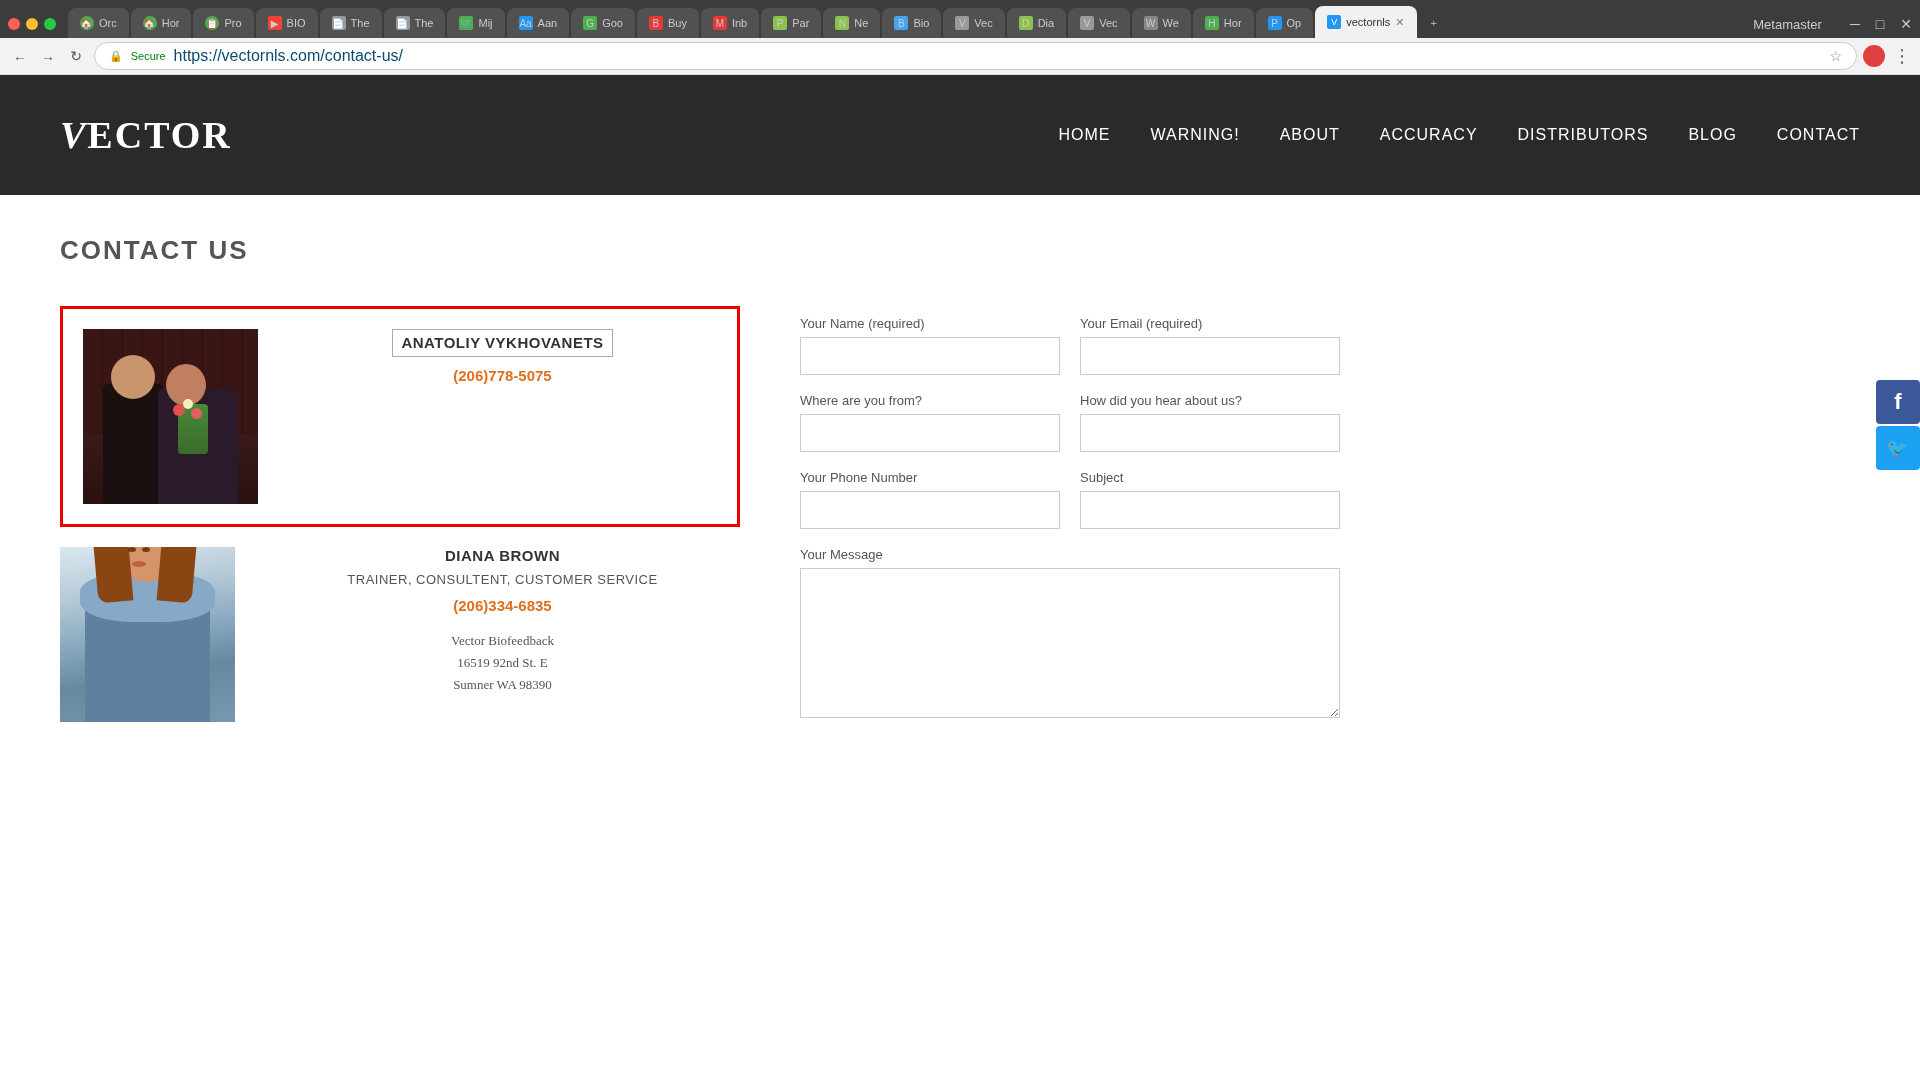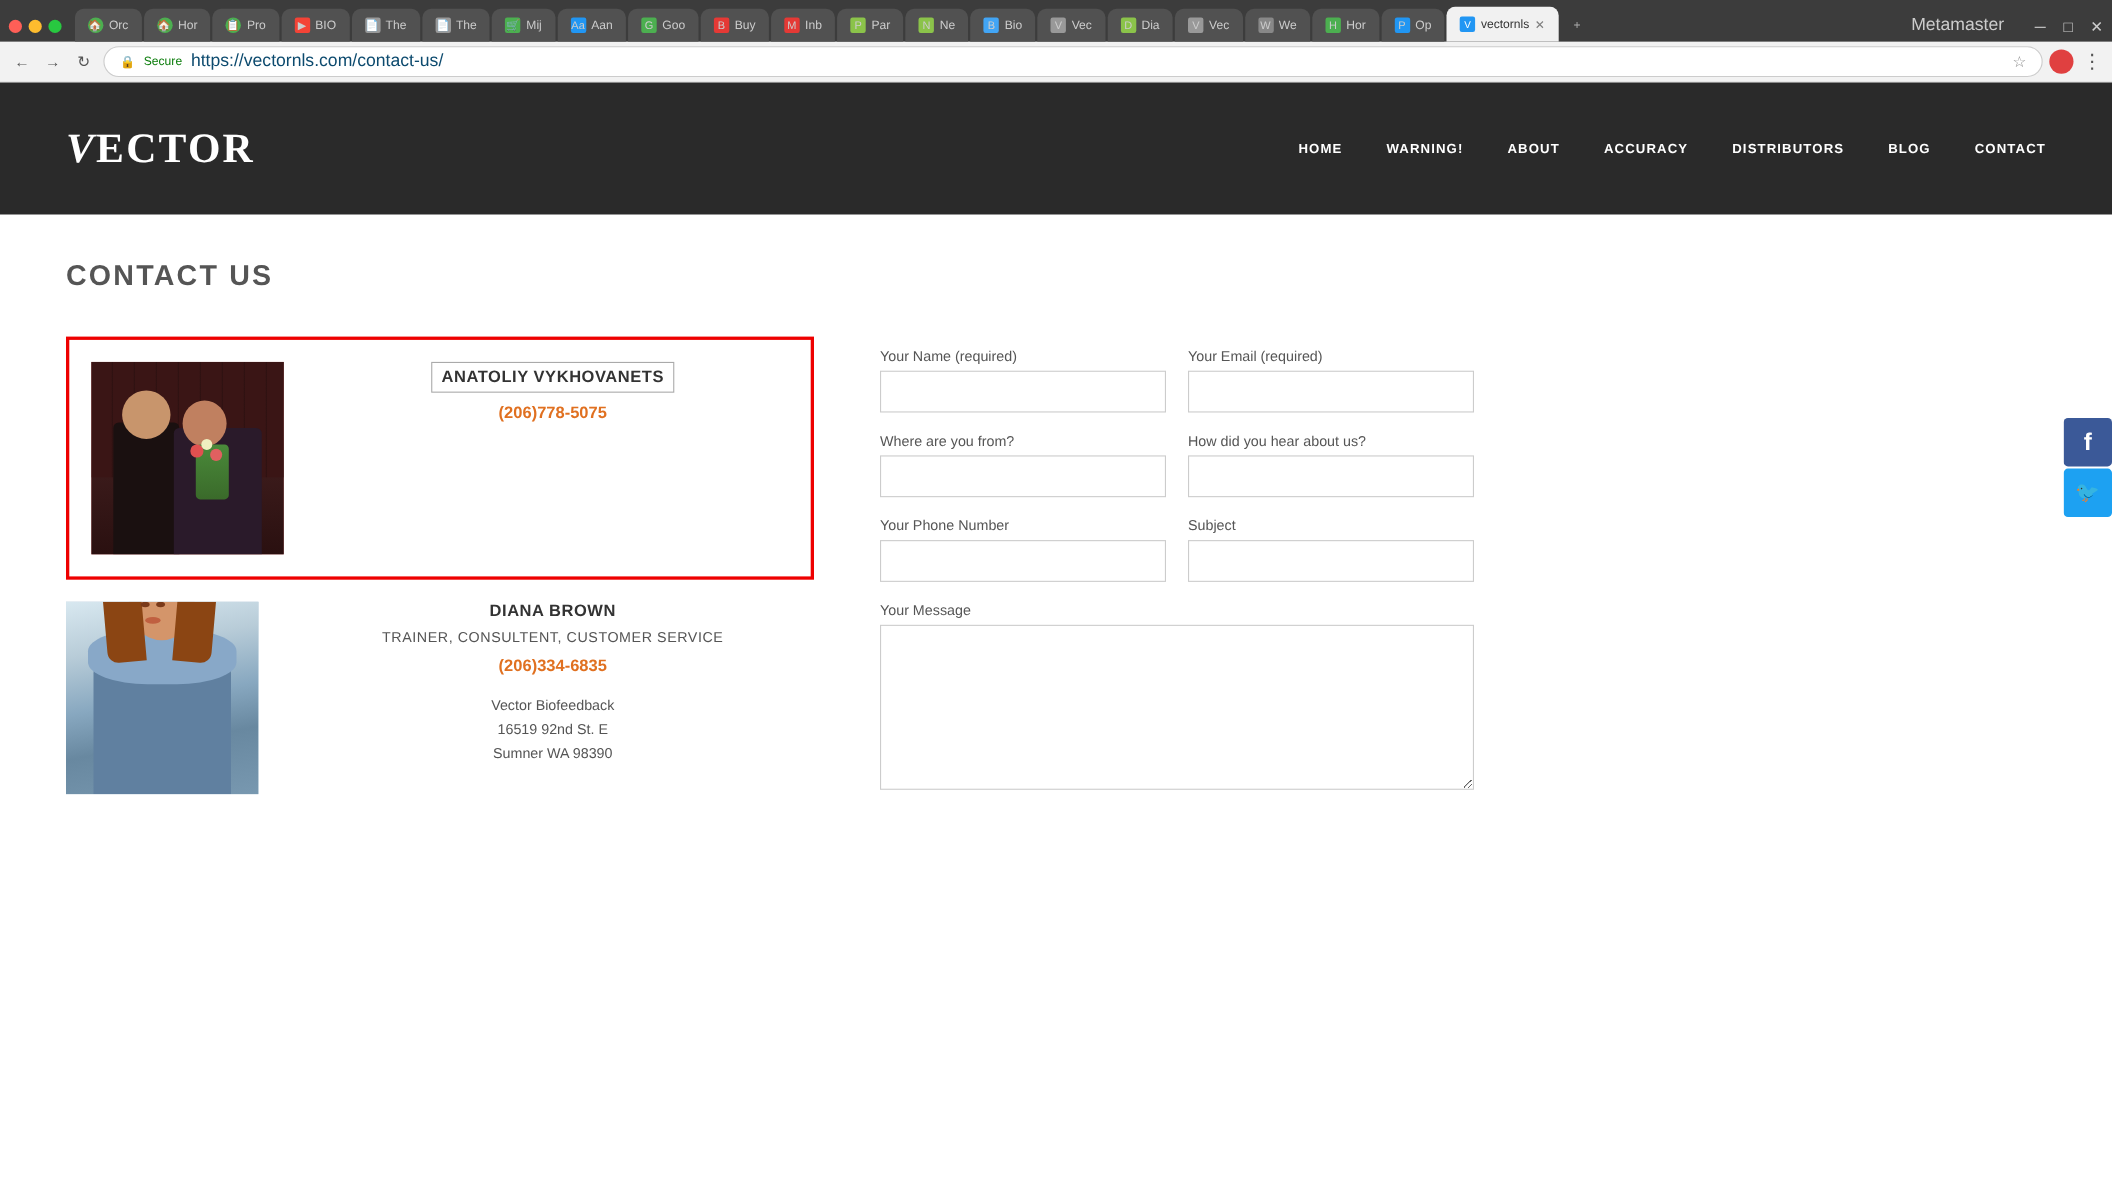--- a/index.html
+++ b/index.html
@@ -21,22 +21,22 @@
       letter-spacing: 2px;
       font-family: Georgia, serif;
     }
     .site-nav {
       display: flex;
       gap: 40px;
       align-items: center;
     }
     .nav-item {
       color: #fff;
-      font-size: 12px;
-      font-weight: bold;
+      font-size: 16px;
+      font-weight: normal;
       letter-spacing: 1px;
       cursor: pointer;
       text-decoration: none;
     }
 
     
     .page-content {
       padding: 40px 60px;
       max-width: 1400px;
     }
@@ -115,20 +115,21 @@
       height: 175px;
       background: #b0c8d8;
       flex-shrink: 0;
       overflow: hidden;
     }
     .address-info {
       margin-top: 16px;
       font-size: 13px;
       color: #555;
       line-height: 1.7;
+      font-family: Liberation Serif, serif;
     }
 
     
     .form-section {
       flex: 1;
       padding-top: 10px;
     }
     .form-row {
       display: flex;
       gap: 20px;
@@ -245,21 +246,21 @@
       justify-content: center;
       font-size: 10px;
     }
     .tab-x {
       margin-left: auto;
       font-size: 11px;
       opacity: 0.6;
     }
     .metamaster-label {
       color: #ccc;
-      font-size: 16px;
+      font-size: 13px;
       padding: 0 16px;
       padding-bottom: 6px;
     }
     .window-btns {
       display: flex;
       gap: 16px;
       padding-bottom: 6px;
       padding-left: 12px;
     }
     .window-btn { color: #ccc; font-size: 14px; cursor: pointer; }

